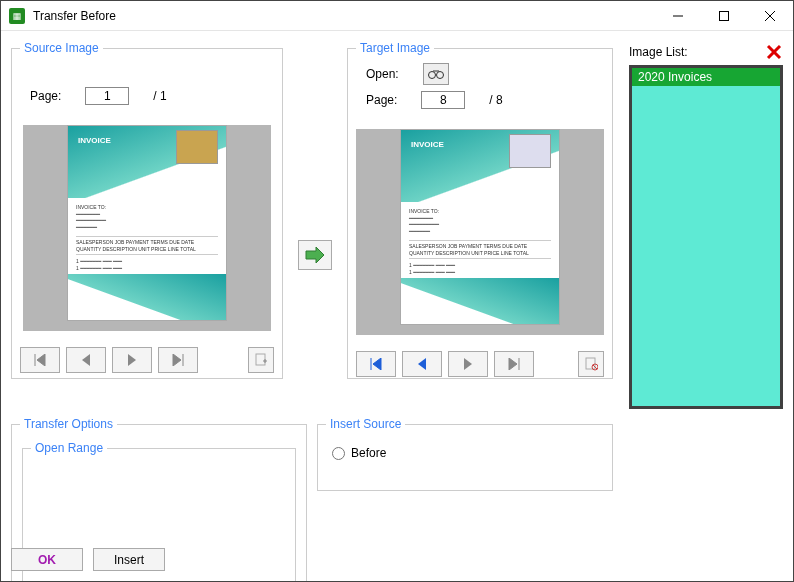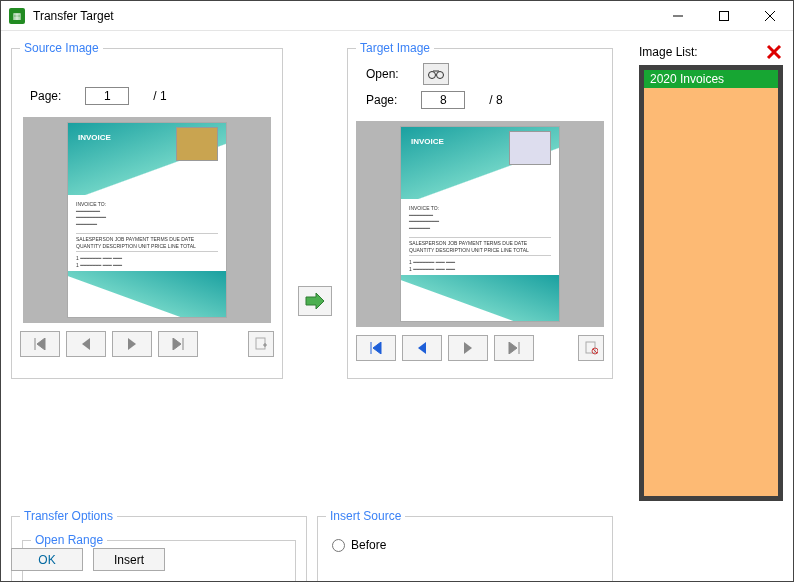--- a/index.html
+++ b/index.html
@@ -9,32 +9,32 @@
 .titlebar .title { flex: 1; }
 .win-btns { display: flex; height: 100%; }
 .win-btn { width: 46px; display: flex; align-items: center; justify-content: center; }
 .content { padding: 10px; height: calc(100% - 30px); position: relative; }
 fieldset { border: 1px solid #ccc; margin: 0; padding: 8px; }
 legend { padding: 0 4px; color: #3b82f6; }
 .row-top { display: flex; gap: 10px; }
 .src-group { width: 272px; height: 338px; }
 .arrow-col { width: 44px; display: flex; align-items: center; justify-content: center; padding-top: 60px; }
 .tgt-group { width: 231px; height: 338px; }
-.sidebar { flex: 1; margin-left: 16px; }
+.sidebar { flex: 1; margin-left: 6px; }
 .sidebar-top { display: flex; align-items: center; height: 22px; }
 .sidebar-top .label { flex: 1; }
 .sidebar-top .del { width: 18px; height: 18px; display:flex; align-items:center; justify-content:center; }
-.image-list { border: 5px solid #404040; height: 436px; margin-top: 2px; background:#fdba74; }
+.image-list { border: 3px solid #404040; height: 344px; margin-top: 2px; background:#5eead4; }
 .image-list-item { background: #17a633; color: #fff; padding: 2px 6px; }
 .page-row { display: flex; align-items: center; gap: 24px; padding: 2px 0 4px 10px; }
 .page-row input { width: 44px; text-align: center; border: 1px solid #888; height: 18px; }
 .open-row { display: flex; align-items: center; gap: 24px; padding: 0 0 4px 10px; }
 .open-row select { width: 130px; height: 20px; }
 .bino-btn { width: 26px; height: 22px; border: 1px solid #999; background: #eee; display:flex; align-items:center; justify-content:center; }
-.preview { width: 248px; height: 206px; background: #b6b6b6; margin: 8px auto; display:flex; align-items:center; justify-content:center; position:relative; }
+.preview { width: 248px; height: 206px; background: #b6b6b6; margin: 16px auto; display:flex; align-items:flex-start; justify-content:center; position:relative; }
 .doc { width: 160px; height: 196px; background: #fff; position: relative; overflow:hidden; border:1px solid #aaa; }
 .doc .header-tri { position:absolute; top:0; left:0; right:0; height:72px; background: linear-gradient(160deg, #1aa0a0 0%, #6dd3c5 60%, #fff 61%); }
 .doc .footer-tri { position:absolute; bottom:0; left:0; right:0; height:46px; background: linear-gradient(20deg, #fff 39%, #6dd3c5 40%, #1aa0a0 100%); }
 .doc .inv-label { position:absolute; top:10px; left:10px; font-size:8px; font-weight:bold; color:#fff; }
 .doc .inv-img { position:absolute; top:4px; right:8px; width:42px; height:34px; background:#ccc; border:1px solid #999; }
 .doc .tiny-text { position:absolute; left:8px; right:8px; font-size:5px; line-height:1.3; color:#333; }
 .nav-row { display: flex; gap: 6px; margin-top: 8px; align-items:center; }
 .nav-btn { width: 40px; height: 26px; border: 1px solid #aaa; background: #f4f4f4; display:flex; align-items:center; justify-content:center; }
 .nav-btn.small { width: 26px; }
 .spacer { flex: 1; }
@@ -44,29 +44,29 @@
 .page-range { margin: 2px; height: 148px; }
 .radio-row { display:flex; align-items:center; gap:6px; padding: 3px 0 3px 8px; }
 .radio-row input[type=radio] { margin:0; }
 .insert-col { width: 296px; display:flex; flex-direction:column; gap:8px; }
 .insert-opts { height: 74px; }
 .insert-body { display:flex; }
 .insert-radios { display:flex; flex-direction:column; gap:4px; padding:4px 0 0 6px; }
 .insert-page { display:flex; align-items:center; gap:6px; margin-left: 36px; margin-top:6px; }
 .footer-btns { position:absolute; bottom:10px; left:10px; display:flex; gap:10px; }
 .footer-btns button { width: 72px; height: 23px; border:1px solid #aaa; background:#f4f4f4; }
-.footer-btns button[disabled] { color:#0369a1; }
+.footer-btns button[disabled] { color:#a21caf;font-weight:bold; }
 svg { display:block; }
 </style>
 </head>
 <body>
 
 <div class="titlebar">
   <div class="app-icon">▦</div>
-  <div class="title">Transfer Target</div>
+  <div class="title">Transfer Before</div>
   <div class="win-btns">
     <div class="win-btn">
         <svg width="10" height="10">
           <line x1="0" y1="5" x2="10" y2="5" stroke="#000"></line>
         </svg>
       </div>
     <div class="win-btn">
         <svg width="10" height="10">
           <rect x="0.5" y="0.5" width="9" height="9" fill="none" stroke="#000"></rect>
         </svg>

